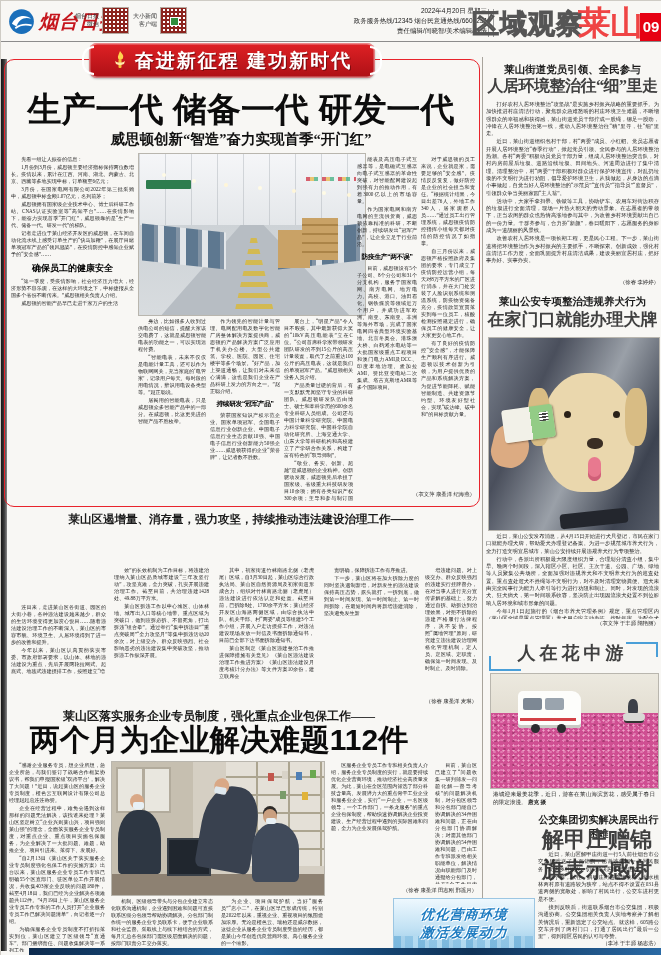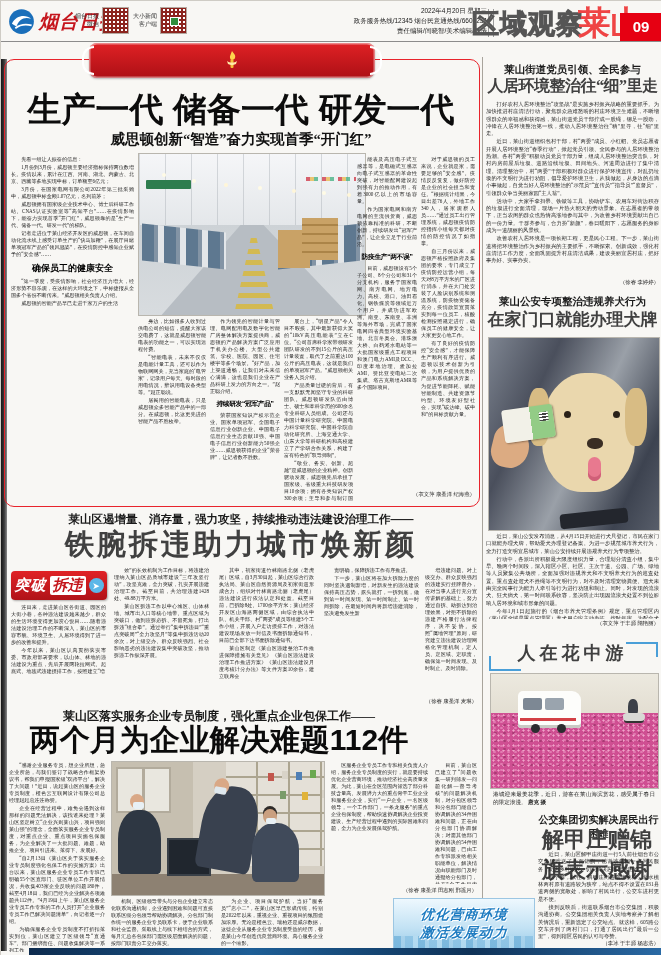--- a/index.html
+++ b/index.html
@@ -13,21 +13,21 @@
   .qr-label{font-size:6px;line-height:1.35;color:#333;text-align:right;width:26px;}
   .qr{width:25px;height:25px;border:1px solid #b5a9a0;background-color:#fff;
       background-image:repeating-linear-gradient(0deg,#8c241e 0 2px,rgba(255,255,255,0) 2px 4px),
                        repeating-linear-gradient(90deg,#8c241e 0 2px,#fff 2px 4px);}
   .qr.g::after{content:"";position:absolute;left:9px;top:9px;width:7px;height:7px;background:#2f8f3e;border:1px solid #fff;}
   .hdr-meta{right:175px;top:5px;width:230px;text-align:right;font-size:6.5px;line-height:1.55;color:#1a1a1a;}
   .hdr-div{right:168px;top:8px;width:4px;height:28px;border-left:1px solid #9a9a9a;border-right:1px solid #9a9a9a;}
   .section-title{right:78px;top:5px;font-size:27px;font-weight:700;letter-spacing:1px;color:#f2f1ee;
                  -webkit-text-stroke:1.1px #555;font-family:"Liberation Sans",sans-serif;}
   .region-title{right:20px;top:0px;font-size:33px;font-weight:900;color:#ef4444;letter-spacing:-1px;}
-  .pageno{right:0;top:12px;width:42px;height:28px;background:#e60012;color:#fff;font-weight:700;
+  .pageno{right:0;top:12px;width:22px;height:28px;background:#e60012;color:#fff;font-weight:700;
           font-size:15px;text-align:center;line-height:28px;}
   .hdr-rule{left:0;top:40px;width:661px;height:0;border-top:1px solid #8c8c8c;}
   .spine{left:0;top:58px;width:6px;height:892px;background:linear-gradient(90deg,#161616,#3c3c3c 55%,#8a8a8a);}
   
   .mainbox{left:3px;top:58px;width:474px;height:446px;border:1.5px solid #e8242c;border-radius:10px;}
   .vrule{left:481px;top:56px;width:1px;height:890px;background:#a8a49c;}
   .redbanner{left:88px;top:42px;width:286px;height:35px;background:linear-gradient(180deg,#e02125,#ad1015);
              border-radius:8px;display:flex;align-items:center;justify-content:center;gap:7px;
              box-shadow:inset 0 0 0 1.5px rgba(255,255,255,.45), 0 1px 2px rgba(0,0,0,.25);}
   .redbanner::before{content:"";position:absolute;left:-7px;top:3px;bottom:3px;width:10px;
@@ -174,20 +174,21 @@
 
   <div class="abs mainbox"></div>
   <div class="abs vrule"></div>
 
   <div class="abs redbanner">
     <svg class="torch" viewBox="0 0 16 22">
       <path d="M8 1 C10 4,12 5,11 8 C10.5 10,6.5 10.5,6 8 C5.5 6,7 4,8 1Z" fill="#ffd34d"></path>
       <rect x="6.5" y="9" width="3" height="9" rx="1" fill="#f3c13a"></rect>
       <path d="M3 11 C6 13,10 13,13 11 L12 14 C9 15.5,7 15.5,4 14Z" fill="#ffe9a8"></path>
     </svg>
+    <span class="bn-text">奋进新征程 建功新时代</span>
   </div>
 
   <div class="abs h-main">生产一代 储备一代 研发一代</div>
   <div class="abs h-sub">威思顿创新“智造”奋力实现首季“开门红”</div>
 
   <div class="abs photo" style="left:137px;top:152px;width:226px;height:161px;">
     <div class="f-ceiling"></div>
     <div class="f-lights"></div>
     <div class="f-floor"></div>
     <div class="f-aisle"></div>
@@ -231,27 +232,21 @@
       <div class="bpara">目前，威思顿设有5个子公司、8个分公司和31个分支机构，服务于国家电网、南方电网、地方电力、高校、港口、油田石化、钢铁煤炭等领域近万个用户，并成功进军欧洲、南亚、东南亚、非洲等海外市场，完成了国家电网四省典型环境实验基地、北京冬奥会、港珠澳大桥、白鹤滩水电站等一大批国家级重点工程项目和澳门电力AMI及DCC、印度本地治理、孟加拉AMI、赞比亚变电站二次集成、塔吉克斯坦AMR等多个国际项目。</div>
     </div>
   <div class="abs colbody narrow" style="left:420px;top:155px;width:54px;height:332px;">
       <div class="bpara">对于威思顿的员工来说，企业就是家，需要足够的“安全感”。疫情反反复复，做好防控是企业的社会担当和责任。“根据统计结果，今日出差76人，外地工作340人，居家观察人员……”通过员工出行管理系统，威思顿疫情防控指挥小组每天都对疫情的防控情况了如指掌。</div>
       <div class="bpara">自三月份以来，威思顿严格按照政府及集团的要求，专门成立了疫情防控运营小组，每天对8万平方米的厂区进行消杀，并在大门处安装了人脸识别系统和测温系统，防疫物资储备充分，疫情政策宣贯落实到每一位员工，核酸检测按照规定进行，确保员工的健康安全，让大家更安心地工作。</div>
       <div class="bpara">有了良好的疫情防控“安全感”，才能保障生产顺利有序进行。威思顿以技术创新为引领，为用户提供优质的产品和系统解决方案，为促进节能降耗、赋能智能制造、共建资源节约型、环境友好型社会，实现“碳达峰、碳中和”的目标贡献力量。</div>
     </div>
   <div class="abs byline" style="left:408px;top:490px;width:66px;">（衣文萍 康圣洋 纪海燕）</div>
 
   <div class="abs kicker" style="left:3px;top:511px;width:474px;font-size:11.5px;">莱山区遏增量、消存量，强力攻坚，持续推动违法建设治理工作——</div>
-  <div class="abs h-serif" style="left:3px;top:524px;width:474px;font-size:29px;letter-spacing:3px;">铁腕拆违助力城市焕新颜</div>
-
-  <div class="abs badge">
-    <span class="b1">突破</span>
-    <span class="b2">拆违</span>
-    <span class="bi">➤</span>
-  </div>
+
 
   <div class="abs colbody" style="left:10px;top:603px;width:95px;height:102px;">
       <div class="bpara">连日来，走进莱山区各街道、园区的大街小巷，各种违法建设越来越少，群众的生活环境变得更加赏心悦目……随着违法建设治理工作的不断深入，莱山区的市容市貌、环境卫生、人居环境得到了进一步的改善和提升。</div>
       <div class="bpara">今年以来，莱山区认真贯彻落实市委、市政府部署要求，以山体、林地的违法建设为重点，先后开展两轮拉网式、起底式、地毯式违建摸排工作，按照建立“增</div>
     </div>
   <div class="abs colbody" style="left:113px;top:566px;width:95px;height:140px;">
       <div class="bpara">效”的长效机制为工作目标，将违建治理纳入莱山区品质城市建设“三年攻坚行动”，攻坚克难，全力突破，扎实开展违建治理工作。截至目前，共治理违建1428处、49.88万平方米。</div>
       <div class="bpara">莱山区拆违工作以中心城区、山体林地、城市出入口等核心地带、重点区域为突破口，做到应拆必拆、不留死角，打出拆违“组合拳”。通过举行“集中拆违日”“重点突破周”“全力攻坚月”等集中拆违活动20余次，对上级交办、群众反映强烈、社会影响恶劣的违法建设集中突破攻坚，推动拆违工作纵深开展。</div>
     </div>
   <div class="abs colbody" style="left:218px;top:566px;width:95px;height:140px;">

